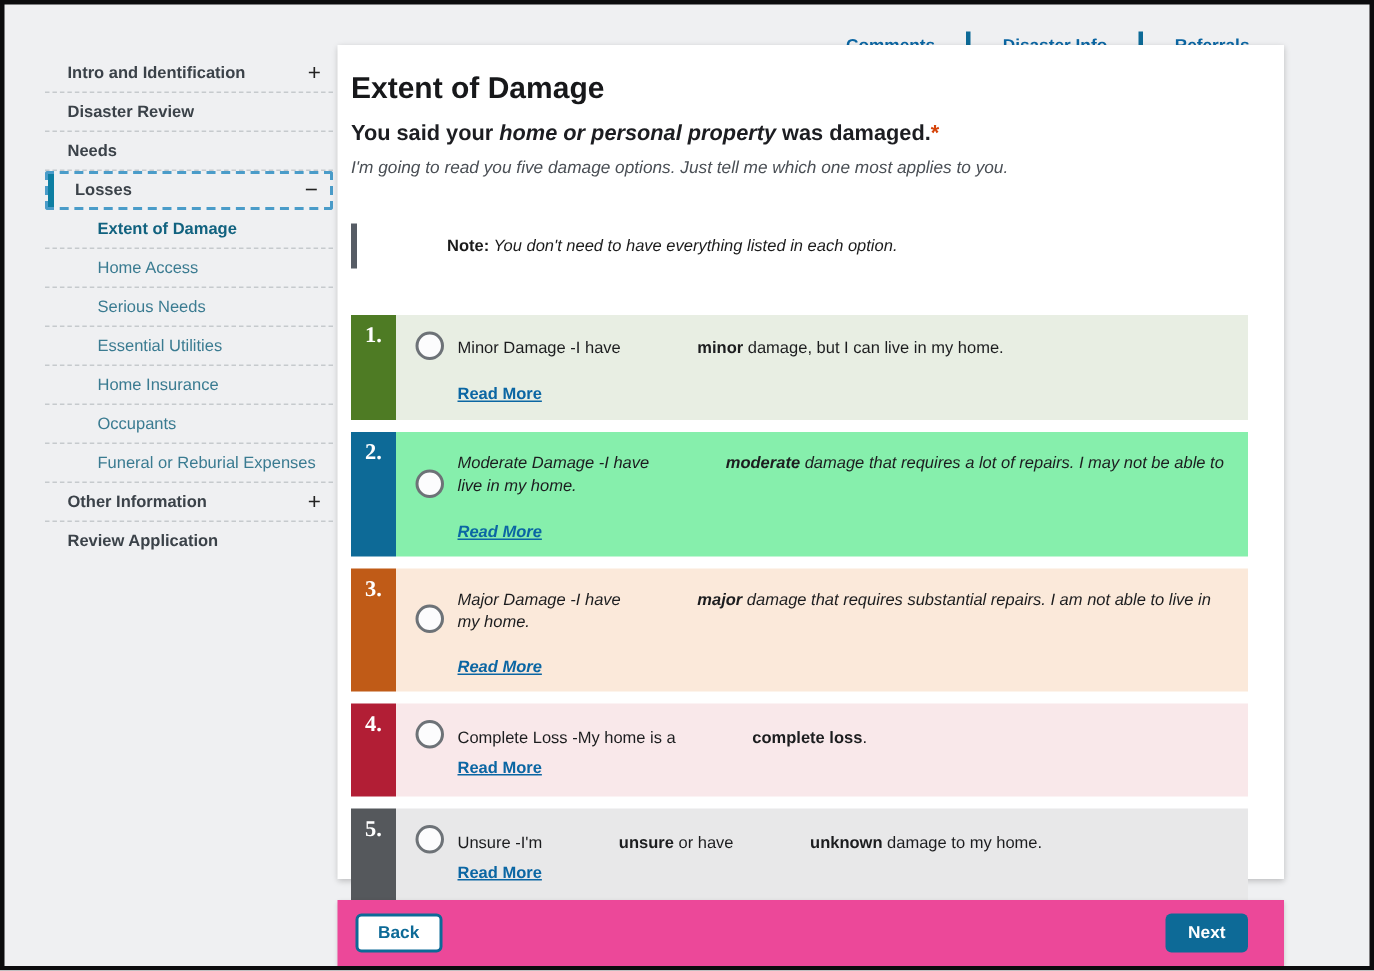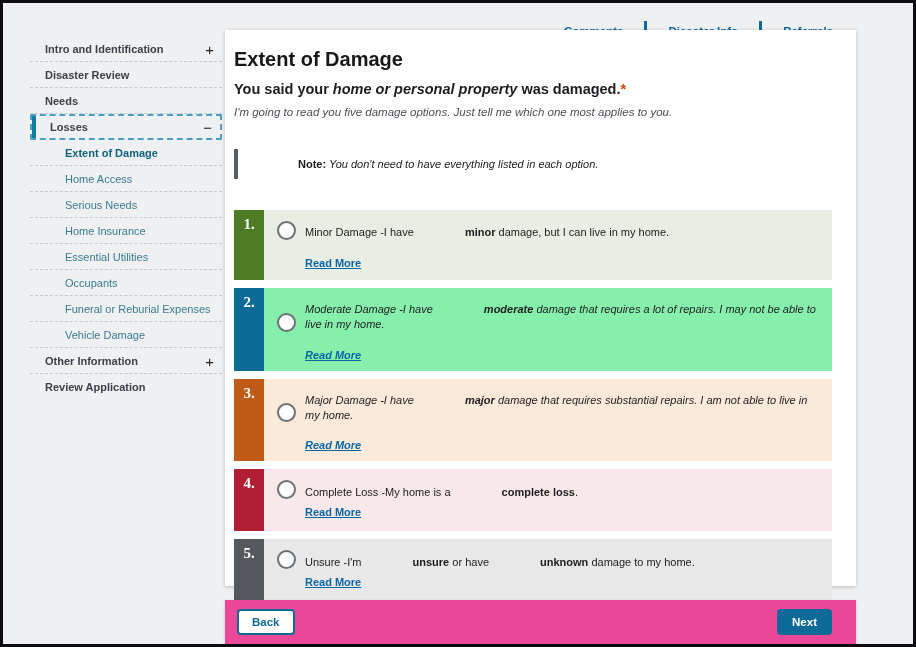--- a/index.html
+++ b/index.html
@@ -90,33 +90,30 @@
       <div class="sb-item sub active">
         <span class="lbl">Extent of Damage</span>
       </div>
       <div class="sb-item sub">
         <span class="lbl">Home Access</span>
       </div>
       <div class="sb-item sub">
         <span class="lbl">Serious Needs</span>
       </div>
       <div class="sb-item sub">
-        <span class="lbl">Home Insurance</span>
+        <span class="lbl">Essential Utilities</span>
       </div>
       <div class="sb-item sub">
-        <span class="lbl">Essential Utilities</span>
+        <span class="lbl">Home Insurance</span>
       </div>
       <div class="sb-item sub">
         <span class="lbl">Occupants</span>
       </div>
       <div class="sb-item sub">
         <span class="lbl">Funeral or Reburial Expenses</span>
-      </div>
-      <div class="sb-item sub">
-        <span class="lbl">Vehicle Damage</span>
       </div>
       <div class="sb-item parent">
         <span class="lbl">Other Information</span>
         <span class="exp">+</span>
       </div>
       <div class="sb-item parent">
         <span class="lbl">Review Application</span>
       </div>
     </aside>
 

